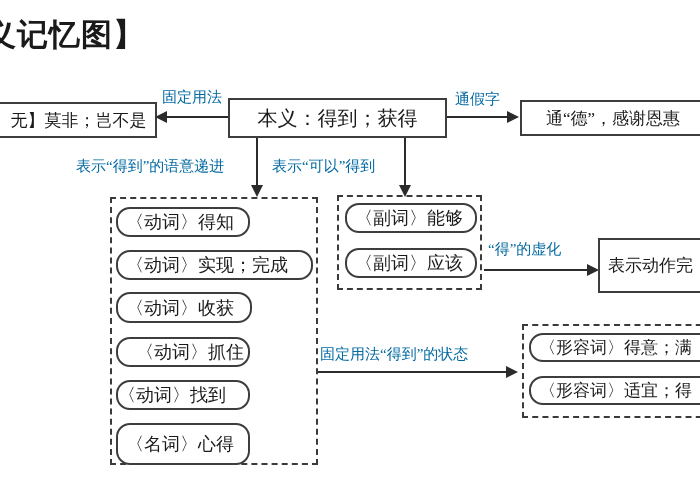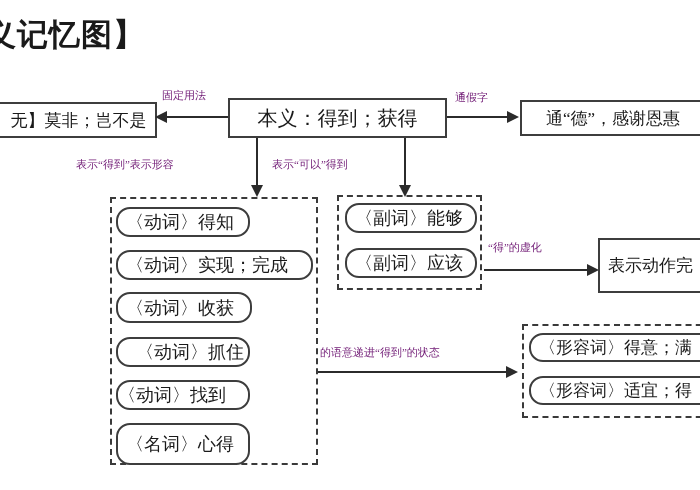--- a/index.html
+++ b/index.html
@@ -15,21 +15,21 @@
   .sbox{
     position:absolute;border:2px solid #3d3d3d;background:#fff;
     display:flex;align-items:center;justify-content:center;
     white-space:nowrap;box-sizing:border-box;
   }
   .sbox.left-align{justify-content:flex-start;border-radius:14px;}
   .dbox{
     position:absolute;border:2px dashed #3a3a3a;box-sizing:border-box;background:transparent;
   }
   .lbl{
-    position:absolute;font-size:11px;white-space:nowrap;color:#701a75;
+    position:absolute;font-size:15px;white-space:nowrap;color:#0369a1;
   }
   .line-h{position:absolute;height:2px;background:#2b2b2b;}
   .line-v{position:absolute;width:2px;background:#2b2b2b;}
   .ah-left{position:absolute;width:0;height:0;
     border-top:6px solid transparent;border-bottom:6px solid transparent;
     border-right:12px solid #2b2b2b;}
   .ah-right{position:absolute;width:0;height:0;
     border-top:6px solid transparent;border-bottom:6px solid transparent;
     border-left:12px solid #2b2b2b;}
   .ah-down{position:absolute;width:0;height:0;
@@ -56,21 +56,21 @@
 <div class="ah-right" style="left:507px;top:111px;"></div>
 
 <div class="sbox" style="left:520px;top:100px;width:186px;height:36px;font-size:17px;">通“德”，感谢恩惠</div>
 
 <div class="line-v" style="left:256px;top:138px;height:48px;"></div>
 <div class="ah-down" style="left:251px;top:185px;"></div>
 
 <div class="line-v" style="left:404px;top:138px;height:48px;"></div>
 <div class="ah-down" style="left:399px;top:185px;"></div>
 
-<div class="lbl" style="left:76px;top:157px;">表示“得到”表示形容</div>
+<div class="lbl" style="left:76px;top:157px;">表示“得到”的语意递进</div>
 <div class="lbl" style="left:272px;top:157px;">表示“可以”得到</div>
 
 <div class="dbox" style="left:110px;top:197px;width:208px;height:268px;"></div>
 
 <div class="sbox left-align" style="left:116px;top:207px;width:134px;height:30px;font-size:18px;padding-left:8px;">〈动词〉得知</div>
 <div class="sbox left-align" style="left:116px;top:250px;width:197px;height:30px;font-size:18px;padding-left:8px;">〈动词〉实现；完成</div>
 <div class="sbox left-align" style="left:116px;top:292px;width:136px;height:31px;font-size:18px;padding-left:8px;">〈动词〉收获</div>
 <div class="sbox left-align" style="left:116px;top:337px;width:134px;height:30px;font-size:18px;padding-left:18px;">〈动词〉抓住</div>
 <div class="sbox left-align" style="left:116px;top:380px;width:134px;height:30px;font-size:18px;">〈动词〉找到</div>
 <div class="sbox left-align" style="left:116px;top:423px;width:134px;height:42px;font-size:18px;padding-left:8px;">〈名词〉心得</div>
@@ -81,20 +81,20 @@
 <div class="sbox left-align" style="left:345px;top:248px;width:132px;height:30px;font-size:18px;padding-left:8px;">〈副词〉应该</div>
 
 <div class="lbl" style="left:488px;top:240px;">“得”的虚化</div>
 <div class="line-h" style="left:484px;top:269px;width:106px;"></div>
 <div class="ah-right" style="left:587px;top:264px;"></div>
 
 <div class="sbox two-line" style="left:598px;top:238px;width:160px;height:55px;font-size:17px;">
   <span>表示动作完</span>
 </div>
 
-<div class="lbl" style="left:320px;top:345px;">的语意递进“得到”的状态</div>
+<div class="lbl" style="left:320px;top:345px;">固定用法“得到”的状态</div>
 <div class="line-h" style="left:318px;top:371px;width:190px;"></div>
 <div class="ah-right" style="left:506px;top:366px;"></div>
 
 <div class="dbox" style="left:522px;top:324px;width:190px;height:94px;"></div>
 
 <div class="sbox left-align" style="left:529px;top:333px;width:200px;height:29px;font-size:17px;padding-left:8px;">〈形容词〉得意；满</div>
 <div class="sbox left-align" style="left:529px;top:376px;width:200px;height:29px;font-size:17px;padding-left:8px;">〈形容词〉适宜；得</div>
 
 </body></html>

